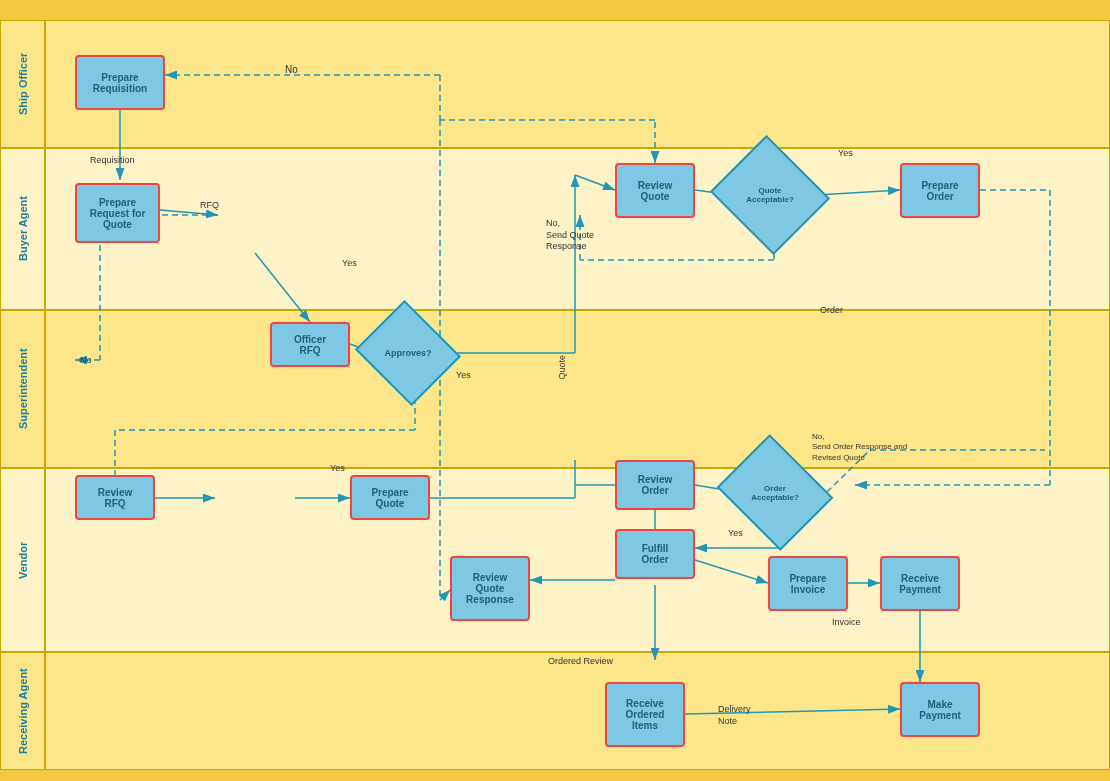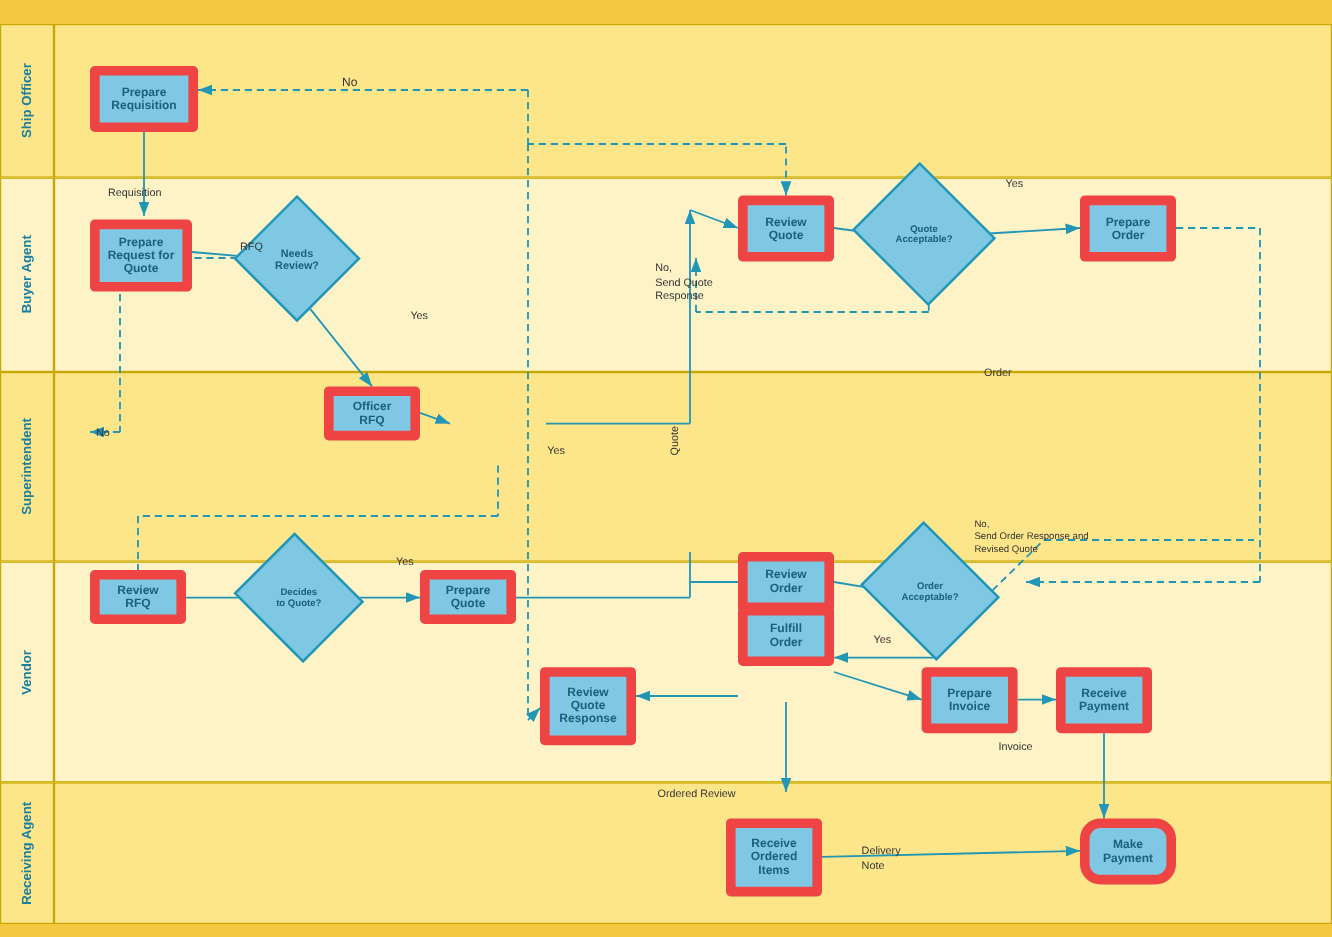--- a/index.html
+++ b/index.html
@@ -20,21 +20,21 @@
     .node {
       position: absolute;
       display: flex;
       align-items: center;
       justify-content: center;
       text-align: center;
       font-size: 10px;
       font-weight: bold;
       color: #1a6080;
       background: #7ec8e3;
-      border: 8px solid #ef4444;
+      border: 2px solid #ef4444;
       border-radius: 4px;
     }
     .diamond {
       position: absolute;
       display: flex;
       align-items: center;
       justify-content: center;
       text-align: center;
       font-size: 9px;
       font-weight: bold;
@@ -193,21 +193,21 @@
   <div class="node" style="left:270px;top:322px;width:80px;height:45px;white-space:pre-line;">
     <span>Officer
 RFQ</span>
   </div>
 
   <div class="node" style="left:615px;top:460px;width:80px;height:50px;white-space:pre-line;">
     <span>Review
 Order</span>
   </div>
 
-  <div class="node" style="left:615px;top:505px;width:80px;height:50px;white-space:pre-line;">
+  <div class="node" style="left:615px;top:529px;width:80px;height:50px;white-space:pre-line;">
     <span>Fulfill
 Order</span>
   </div>
 
   <div class="node" style="left:450px;top:556px;width:80px;height:65px;white-space:pre-line;">
     <span>Review
 Quote
 Response</span>
   </div>
 
@@ -230,40 +230,36 @@
     <span>Prepare
 Quote</span>
   </div>
 
   <div class="node" style="left:605px;top:682px;width:80px;height:65px;white-space:pre-line;">
     <span>Receive
 Ordered
 Items</span>
   </div>
 
-  <div class="node" style="left:900px;top:682px;width:80px;height:55px;white-space:pre-line;border-radius:17px;">
+  <div class="node" style="left:900px;top:682px;width:80px;height:55px;white-space:pre-line;">
     <span>Make
 Payment</span>
   </div>
 
-  <div class="diamond" style="position:absolute;left:210px;top:178px;width:75px;height:75px;">
+
+  <div class="diamond" style="position:absolute;left:368px;top:318px;width:80px;height:70px;">
     <div class="diamond-inner"></div>
-    <span class="diamond-text">Needs<br>Review?</span>
-  </div>
-
+    <span class="diamond-text">Approves?</span>
+  </div>
 
   <div class="diamond" style="position:absolute;left:725px;top:155px;width:90px;height:80px;">
     <div class="diamond-inner"></div>
     <span class="diamond-text" style="font-size:8px;">Quote<br>Acceptable?</span>
   </div>
 
-  <div class="diamond" style="position:absolute;left:208px;top:462px;width:82px;height:72px;">
-    <div class="diamond-inner"></div>
-    <span class="diamond-text" style="font-size:8px;">Decides<br>to Quote?</span>
-  </div>
 
   <div class="diamond" style="position:absolute;left:730px;top:455px;width:90px;height:75px;">
     <div class="diamond-inner"></div>
     <span class="diamond-text" style="font-size:8px;">Order<br>Acceptable?</span>
   </div>
 
   <div style="position:absolute;left:285px;top:64px;font-size:10px;color:#333;">No</div>
   <div style="position:absolute;left:90px;top:155px;font-size:9px;color:#333;">Requisition</div>
   <div style="position:absolute;left:200px;top:200px;font-size:9px;color:#333;">RFQ</div>
   <div style="position:absolute;left:342px;top:258px;font-size:9px;color:#333;">Yes</div>

